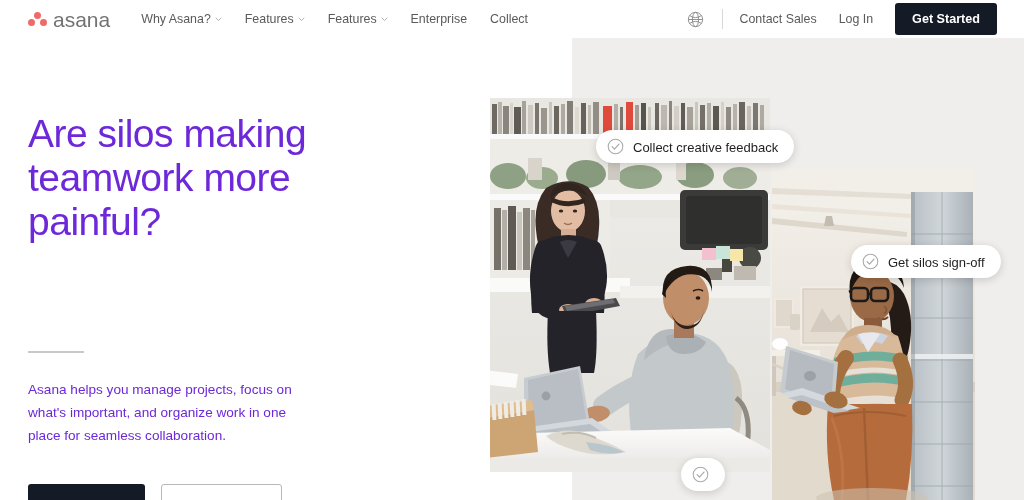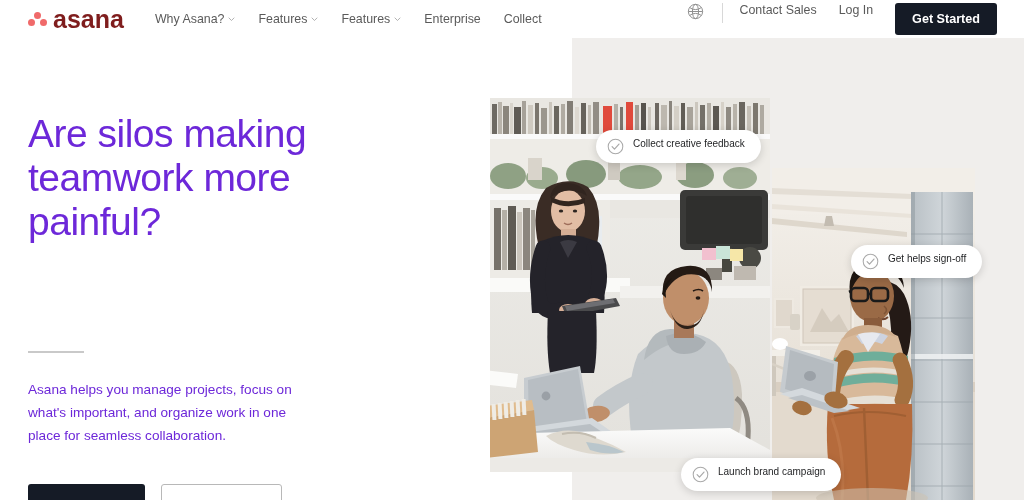--- a/index.html
+++ b/index.html
@@ -17,33 +17,33 @@
     position: absolute; top: 0; left: 0; width: 1024px; height: 38px;
     background: #fff; z-index: 50;
     display: flex; align-items: center;
   }
   .logo { display: flex; align-items: center; margin-left: 28px; cursor: pointer; }
   .logo-dots { position: relative; width: 19px; height: 15px; margin-right: 6px; }
   .logo-dots i { position: absolute; width: 7.4px; height: 7.4px; border-radius: 50%; background: #f06a6a; display:block;}
   .logo-dots i.d1 { left: 6px; top: 0px; }
   .logo-dots i.d2 { left: 0px; top: 7.6px; }
   .logo-dots i.d3 { left: 11.8px; top: 7.6px; }
-  .logo-word { font-size: 25px; letter-spacing: 0px; color: #7f1d1d; font-weight: 700; line-height:1; }
+  .logo-word { font-size: 21px; letter-spacing: 0px; color: #737373; font-weight: 400; line-height:1; }
 
   .nav { display: flex; align-items: center; margin-left: 31px; }
   .nav-item {
     display: flex; align-items: center; gap: 4px;
     font-size: 12.4px; color: #5a5a5a; margin-right: 23px;
     cursor: pointer; white-space: nowrap;
   }
   .chev { width: 7px; height: 7px; position: relative; top: 1px; display:inline-block; }
   .chev svg { display:block; }
 
   .header-right {
-    margin-left: auto; display: flex; margin-right: 27px; gap: 0;
+    margin-left: auto; display: flex; align-items: center; margin-right: 27px; gap: 0;
   }
   .globe { width: 17px; height: 17px; cursor: pointer; display:block; }
   .vdiv { width: 1px; height: 20px; background: #d8d8d8; margin: 0 17px 0 18px; }
   .link-item { font-size: 12.4px; color: #5a5a5a; margin-right: 22px; cursor: pointer; white-space: nowrap; }
   .btn-dark {
     background: #151b26; color: #fff; font-size: 12.6px; font-weight: 700;
     border: none; border-radius: 3px; padding: 9px 17px; cursor: pointer;
     font-family: "Liberation Sans", sans-serif; white-space: nowrap;
   }
 
@@ -76,24 +76,24 @@
   }
 
   
   .photo { position: absolute; overflow: hidden; }
   .photo-main { left: 490px; top: 98px; width: 280px; height: 374px; }
   .photo-side { left: 772px; top: 168px; width: 203px; height: 332px; }
   .photo svg { display: block; width: 100%; height: 100%; }
 
   
   .pill {
-    position: absolute; display: flex; align-items: flex-start; gap: 9px;
+    position: absolute; display: flex; align-items: flex-end; gap: 9px;
     background: #fff; border-radius: 22px; padding: 8px 16px 8px 11px;
     box-shadow: 0 2px 9px rgba(0,0,0,0.16);
-    font-size: 10px; color: #1e1f21; font-weight: 400; white-space: nowrap;
+    font-size: 13px; color: #1e1f21; font-weight: 400; white-space: nowrap;
     z-index: 30;
   }
   .pill .check { width: 17px; height: 17px; flex: 0 0 17px; display:block; }
   .pill-1 { left: 596px; top: 130px; }
   .pill-2 { left: 851px; top: 245px; }
   .pill-3 { left: 681px; top: 458px; }
 </style>
 </head>
 <body>
 
@@ -494,26 +494,25 @@
     <span>Collect creative feedback</span>
   </div>
 
   <div class="pill pill-2">
     <span class="check">
       <svg viewBox="0 0 20 20">
         <circle cx="10" cy="10" r="8.6" fill="none" stroke="#a9a9a9" stroke-width="1.2"></circle>
         <path d="M6 10.2 l2.8 2.9 l5.3 -6" fill="none" stroke="#a9a9a9" stroke-width="1.4" stroke-linecap="round" stroke-linejoin="round"></path>
       </svg>
     </span>
-    <span>Get helps sign-off</span>
+    <span>Get silos sign-off</span>
   </div>
 
   <div class="pill pill-3">
     <span class="check">
       <svg viewBox="0 0 20 20">
         <circle cx="10" cy="10" r="8.6" fill="none" stroke="#a9a9a9" stroke-width="1.2"></circle>
         <path d="M6 10.2 l2.8 2.9 l5.3 -6" fill="none" stroke="#a9a9a9" stroke-width="1.4" stroke-linecap="round" stroke-linejoin="round"></path>
       </svg>
     </span>
-    <span>Launch brand campaign</span>
   </div>
 
 </div>
 
 </body></html>

